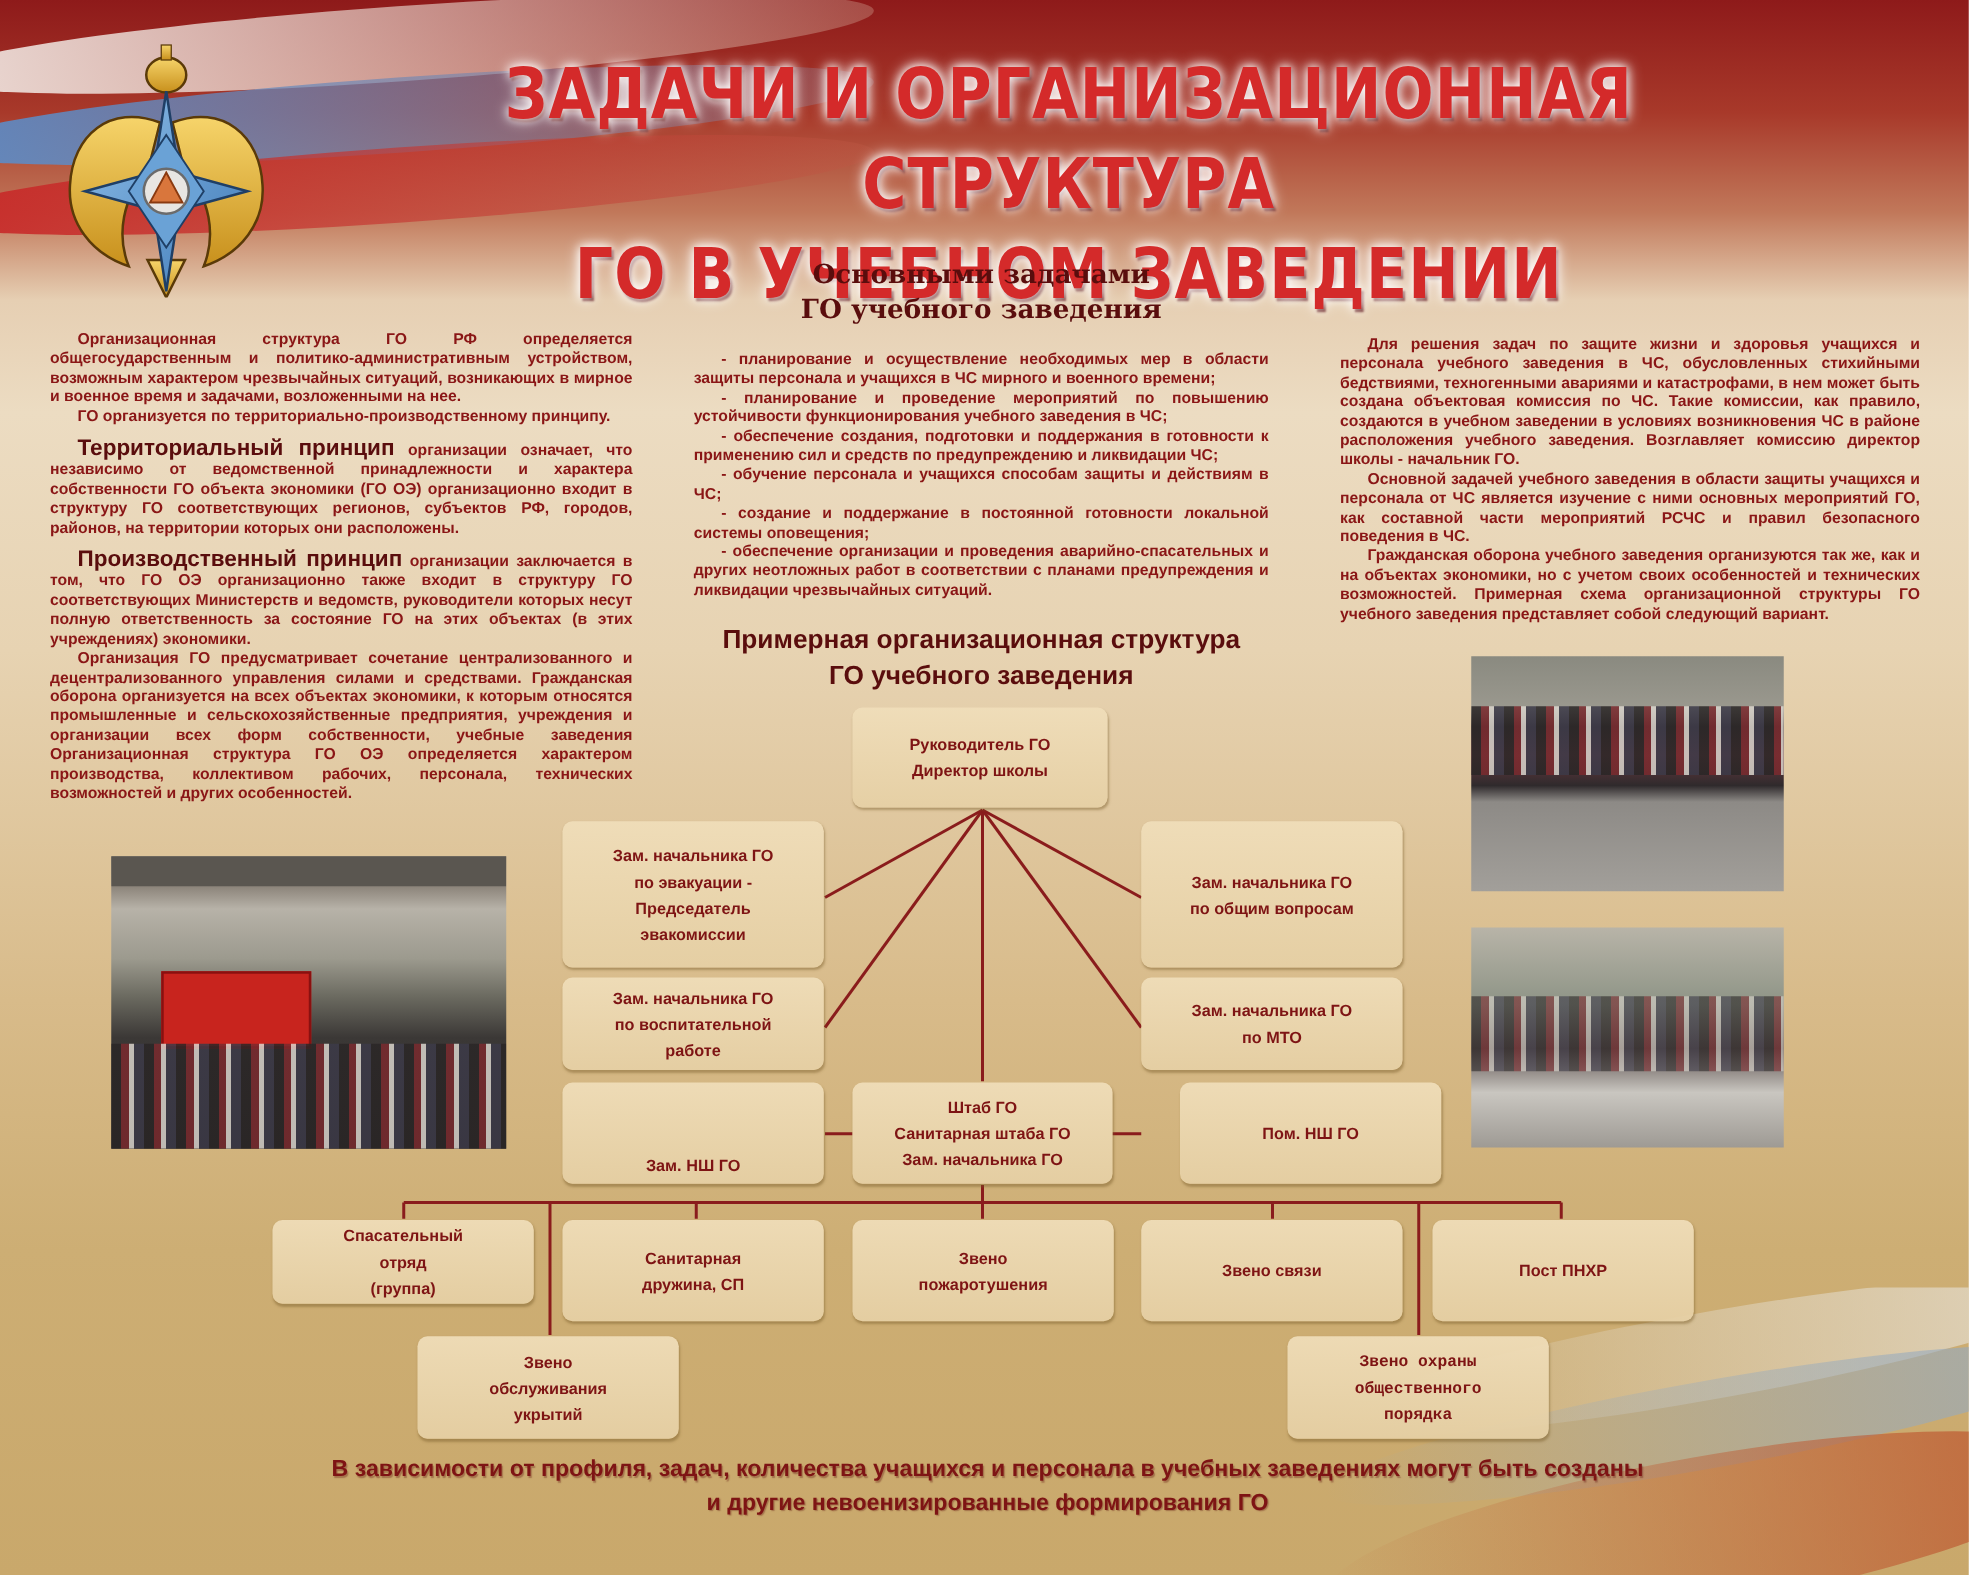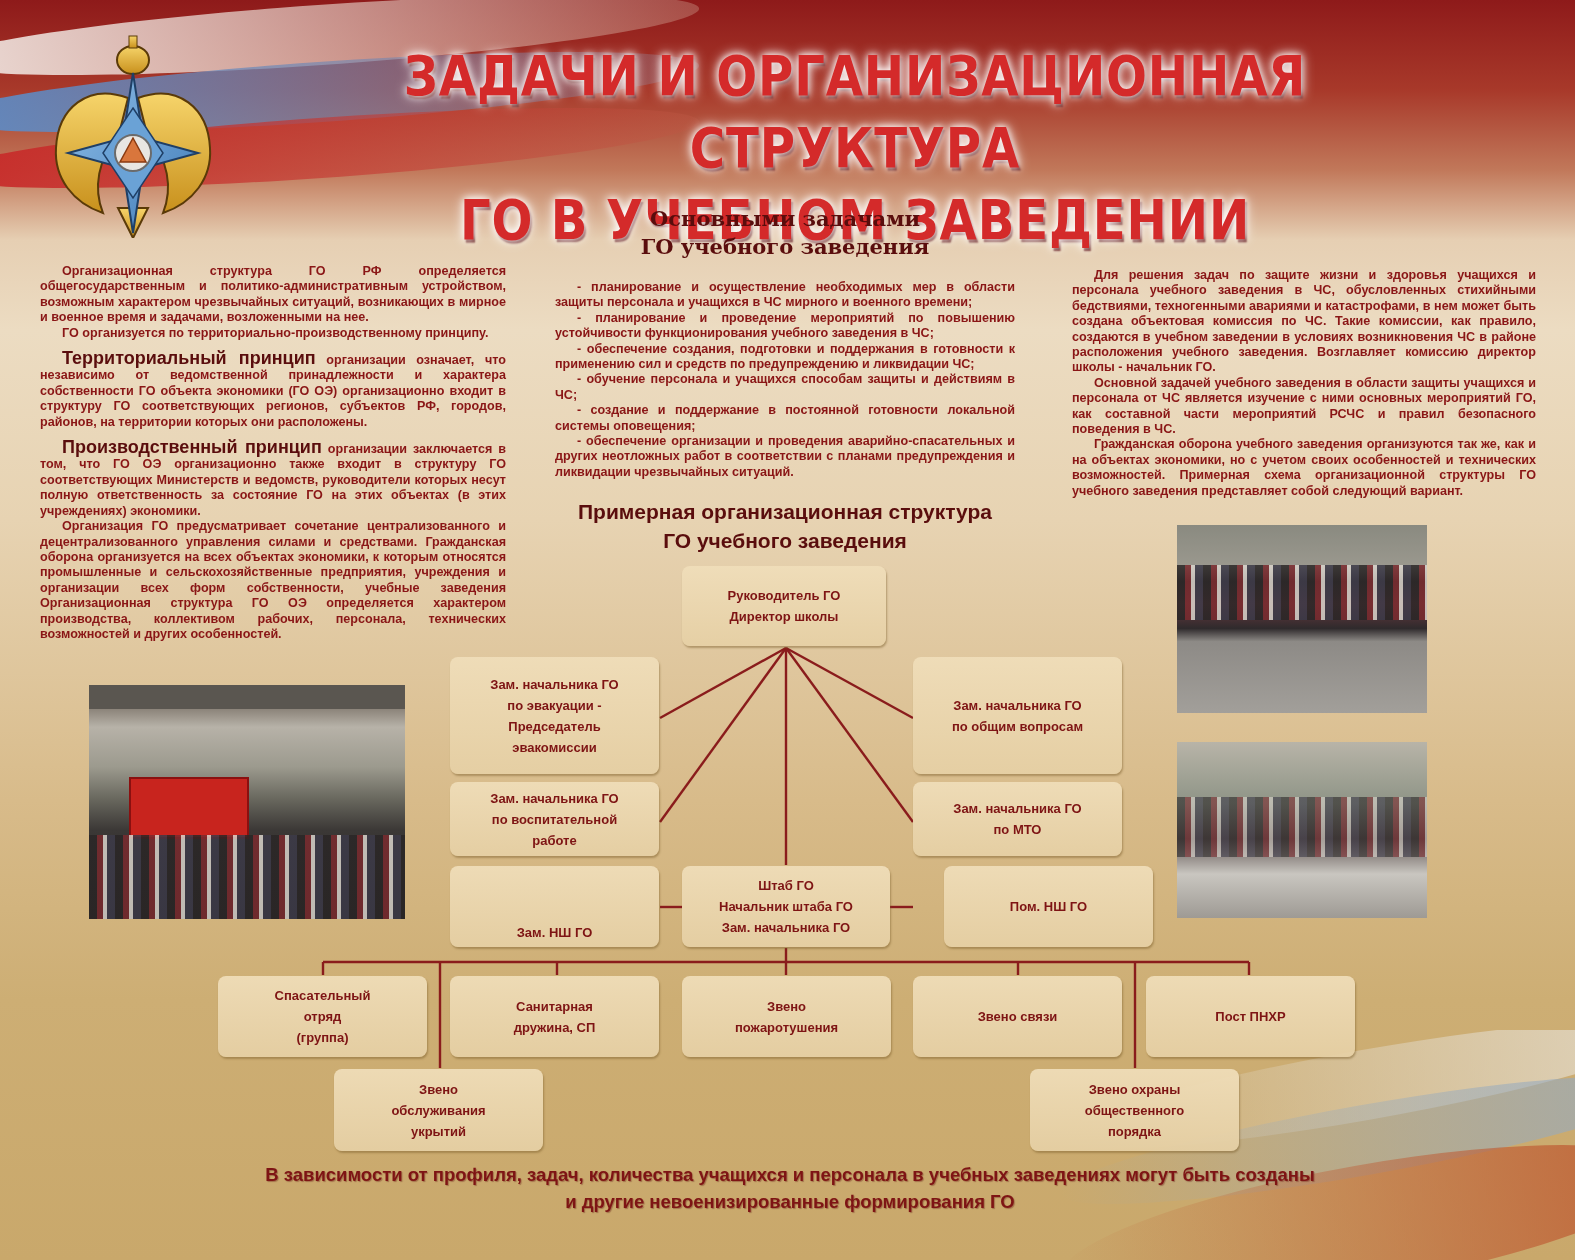--- a/index.html
+++ b/index.html
@@ -211,28 +211,28 @@
   </div>
 <div class="box" style="left:913px;top:782px;width:209px;height:74px;">
     <span>Зам. начальника ГО
 по МТО</span>
   </div>
 <div class="box" style="left:450px;top:866px;width:209px;height:81px;align-items:flex-end;">
     <span>Зам. НШ ГО</span>
   </div>
 <div class="box" style="left:682px;top:866px;width:208px;height:81px;">
     <span>Штаб ГО
-Начальник штаба ГО
+Санитарная штаба ГО
 Зам. начальника ГО</span>
   </div>
 <div class="box" style="left:944px;top:866px;width:209px;height:81px;">
     <span>Пом. НШ ГО</span>
   </div>
 
-<div class="box" style="left:218px;top:976px;width:209px;height:81px;">
+<div class="box" style="left:218px;top:976px;width:209px;height:67px;">
     <span>Спасательный
 отряд
 (группа)</span>
   </div>
 <div class="box" style="left:450px;top:976px;width:209px;height:81px;">
     <span>Санитарная
 дружина, СП</span>
   </div>
 <div class="box" style="left:682px;top:976px;width:209px;height:81px;">
     <span>Звено
@@ -243,21 +243,21 @@
   </div>
 <div class="box" style="left:1146px;top:976px;width:209px;height:81px;">
     <span>Пост ПНХР</span>
   </div>
 
 <div class="box" style="left:334px;top:1069px;width:209px;height:82px;">
     <span>Звено
 обслуживания
 укрытий</span>
   </div>
-<div class="box" style="left:1030px;top:1069px;width:209px;height:82px;">
+<div class="box" style="left:1030px;top:1069px;width:209px;height:82px;font-family:Liberation Mono, monospace;">
     <span>Звено охраны
 общественного
 порядка</span>
   </div>
 
 <div class="footer-note">
   <div>В зависимости от профиля, задач, количества учащихся и персонала в учебных заведениях могут быть созданы</div>
   <div>и другие невоенизированные формирования ГО</div>
 </div>
 

